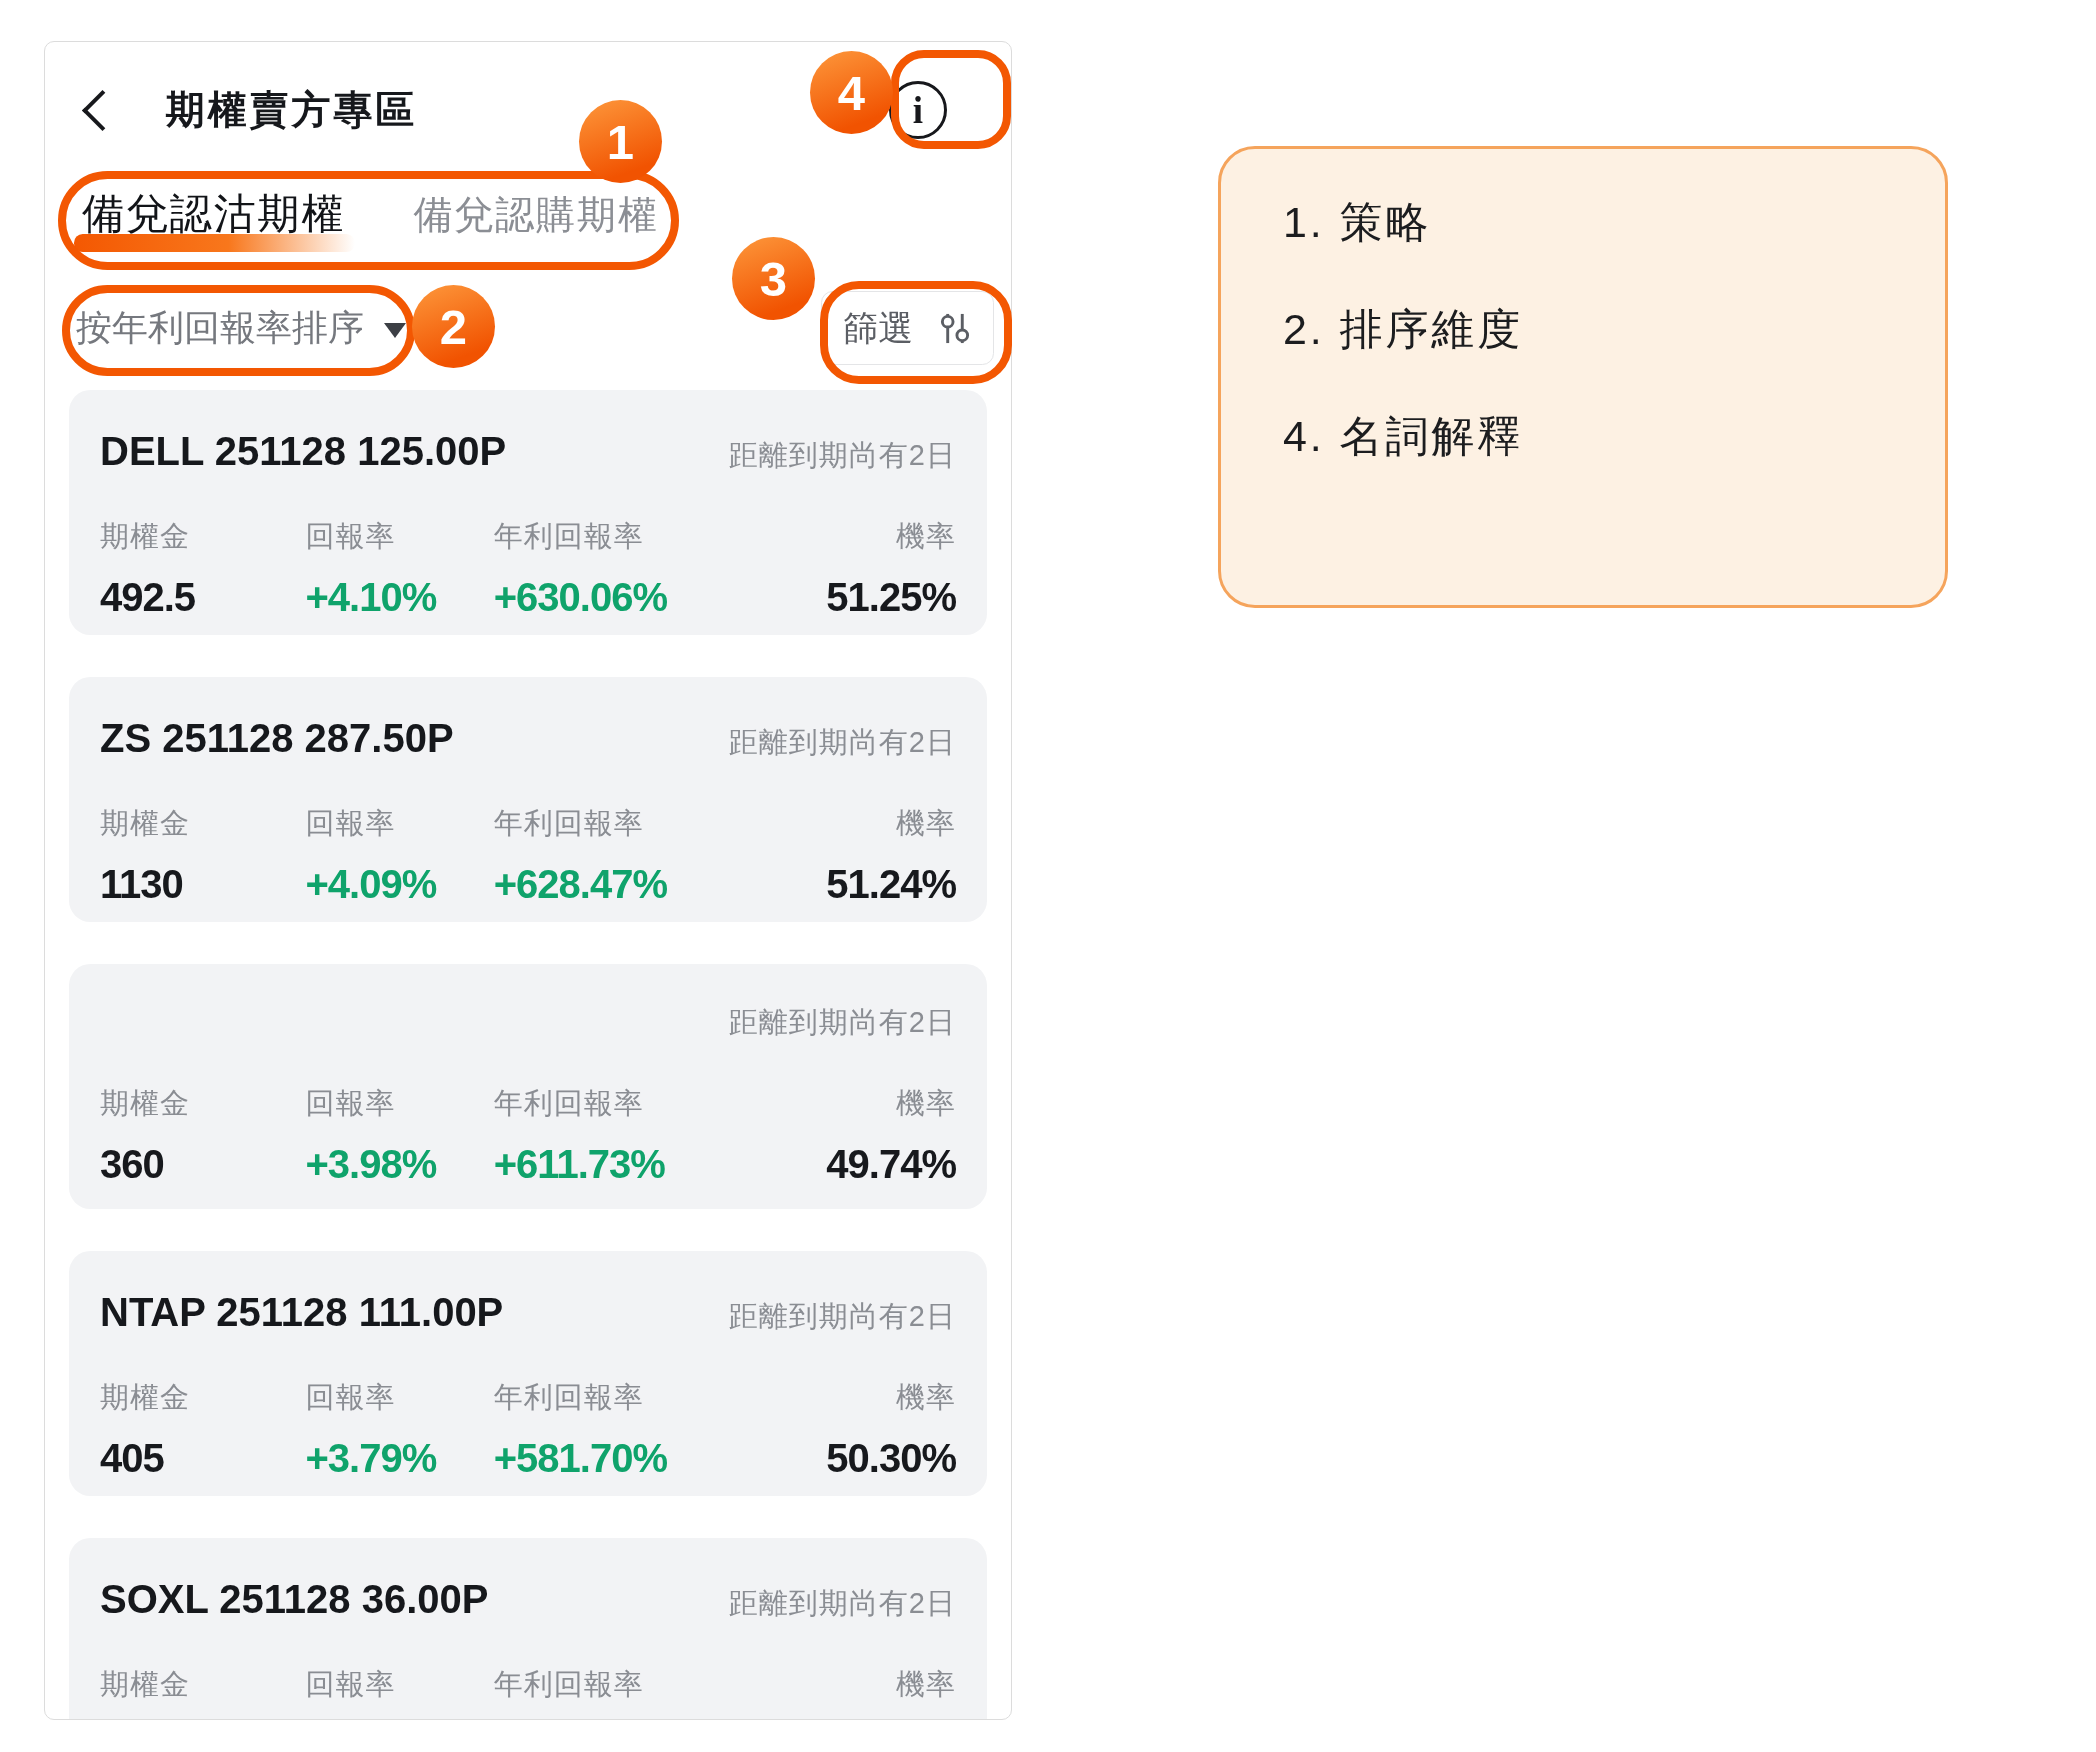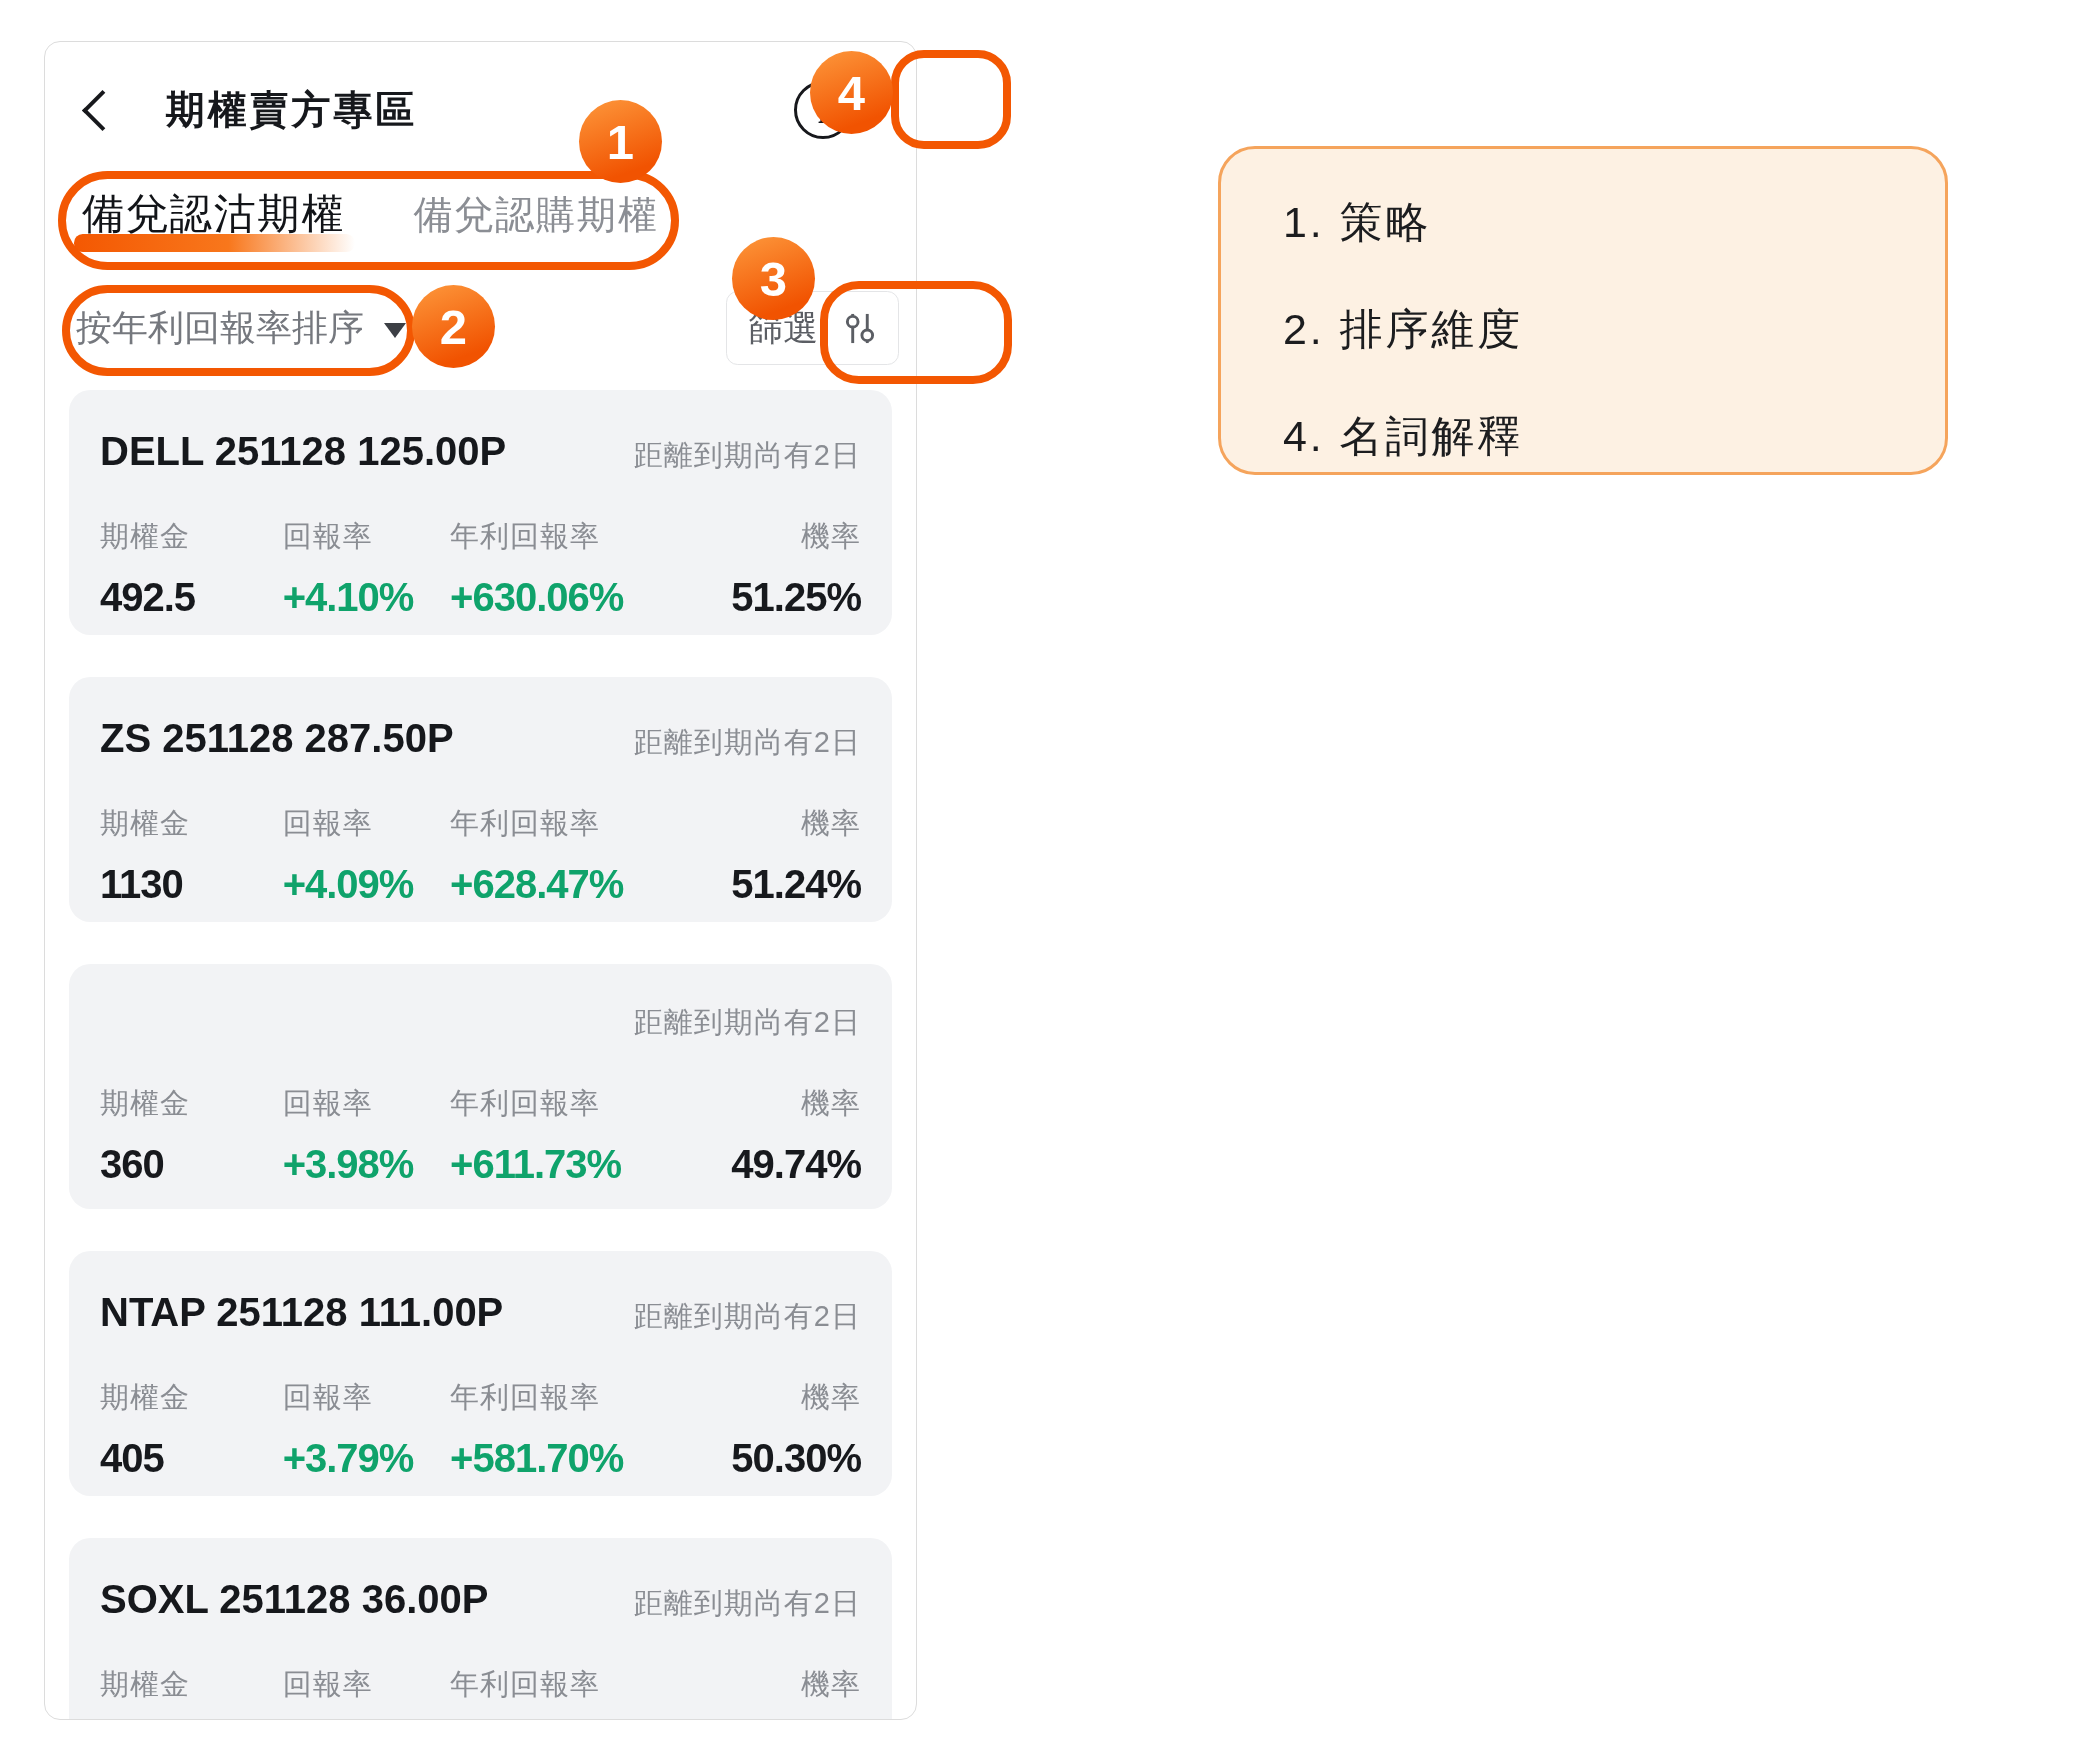--- a/index.html
+++ b/index.html
@@ -1,22 +1,22 @@
 <!DOCTYPE html>
 <html><head>
 <meta charset="utf-8">
 <style>
   * { margin:0; padding:0; box-sizing:border-box; }
   html,body { width:2096px; height:1752px; background:#ffffff;
     font-family:"Liberation Sans", sans-serif; position:relative; overflow:hidden; }
 
   
   .phone {
-    position:absolute; left:44px; top:41px; width:873px; height:1679px;
-    background:#fff; border:1.9px solid #dcdcdc; border-radius:16px; overflow:hidden;
+    position:absolute; left:44px; top:41px; width:968px; height:1679px;
+    background:#fff; border:1.9px solid #dcdcdc; border-radius:10px; overflow:hidden;
   }
 
   
   .app-header { display:flex; align-items:center; padding:39px 31px 0 37px; }
   .back-btn { width:29px; height:29px; border-left:4.9px solid #17181c; border-bottom:4.9px solid #17181c;
     transform:rotate(45deg); margin-left:5.8px; flex:0 0 auto; cursor:pointer; }
   .page-title { font-size:39px; font-weight:bold; color:#16181c; margin-left:49px; letter-spacing:2.9px; }
   .info-btn { margin-left:auto; width:58px; height:58px; border:3.9px solid #17181c; border-radius:50%;
     display:flex; align-items:center; justify-content:center; margin-right:33px;
     font-family:"Liberation Serif", serif; font-size:37px; font-weight:bold; color:#17181c; }
@@ -62,21 +62,21 @@
   .badge { position:absolute; width:83px; height:83px; border-radius:50%; z-index:21;
     background:linear-gradient(160deg,#fc9136 8%,#f15301 80%);
     color:#fff; font-size:49px; font-weight:bold;
     display:flex; align-items:center; justify-content:center; pointer-events:none; }
   .badge1 { left:579px; top:100px; }
   .badge2 { left:412px; top:285px; }
   .badge3 { left:732px; top:237px; }
   .badge4 { left:810px; top:51px; }
 
   
-  .legend { position:absolute; left:1218px; top:146px; width:730px; height:329px;
+  .legend { position:absolute; left:1218px; top:146px; width:730px; height:462px;
     background:#fdf1e3; border:3.9px solid #f5a45c; border-radius:37px; padding:45px 39px 0 62px; }
   .legend-item { font-size:43px; color:#1c1d1f; letter-spacing:2.9px; margin-bottom:49px; }
 </style>
 </head>
 <body>
 
 <div class="phone">
 
   <div class="app-header">
     <span class="back-btn"></span>

